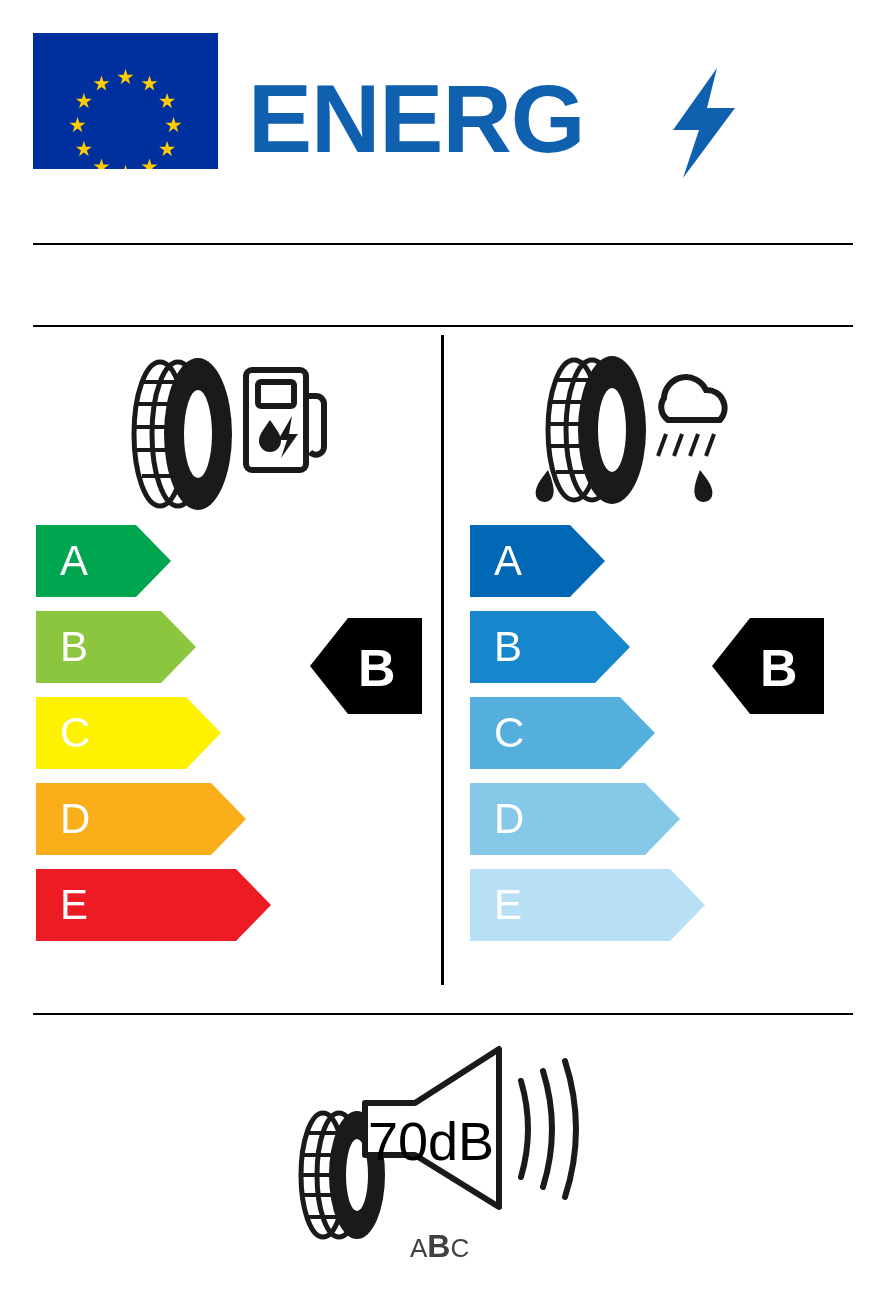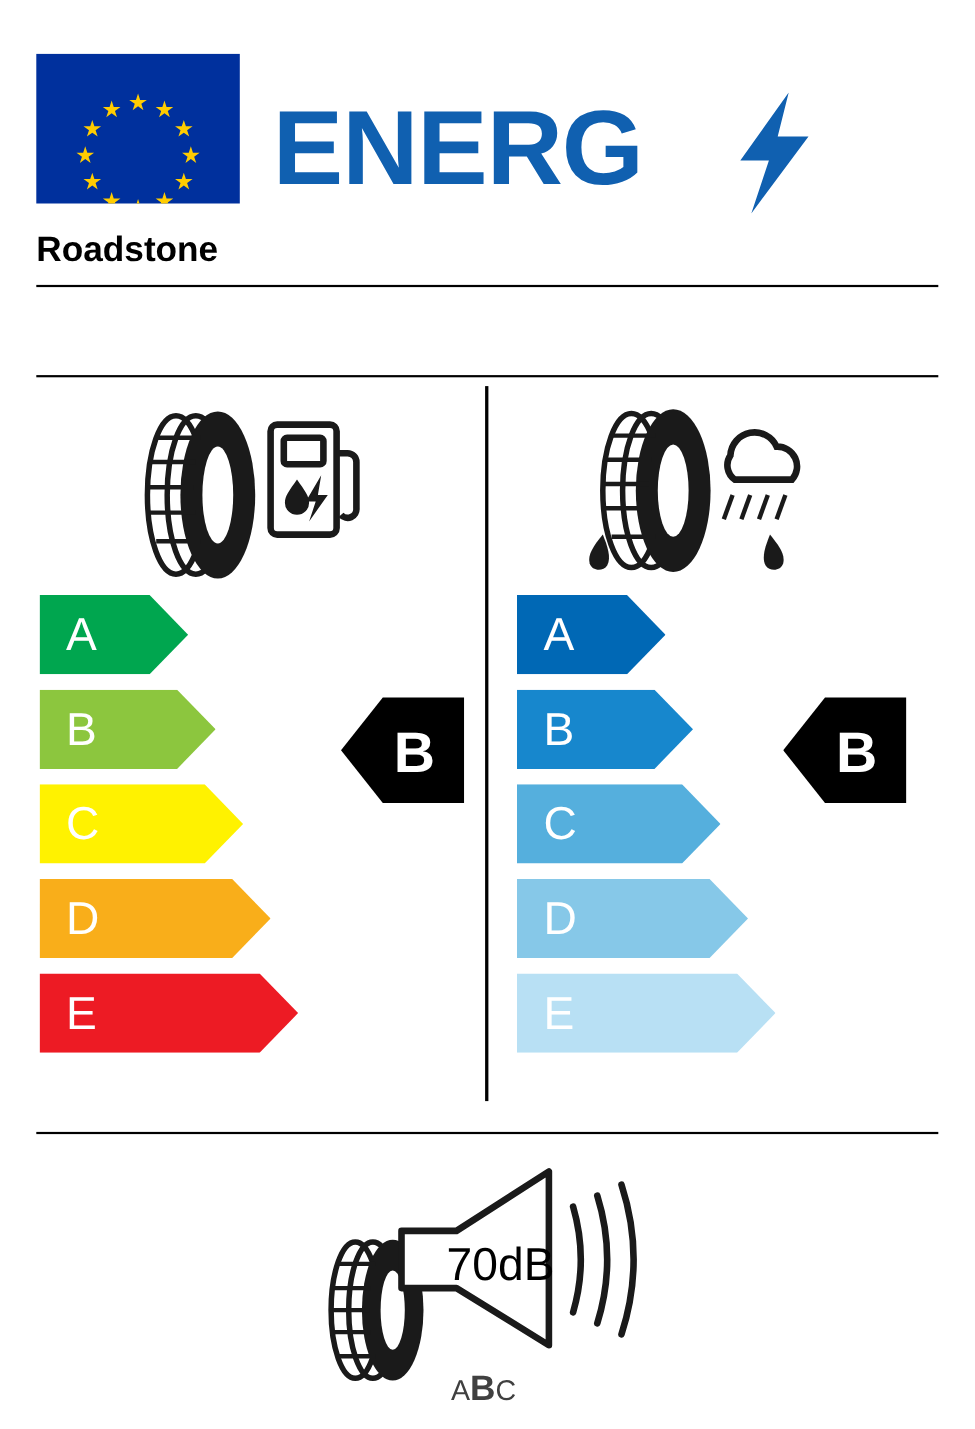--- a/index.html
+++ b/index.html
@@ -10,21 +10,21 @@
   body {
     width: 886px;
     height: 1299px;
     font-family: "Liberation Sans", sans-serif;
     position: relative;
     overflow: hidden;
   }
 
   .label {
     position: absolute;
-    left: 0; top: 16px;
+    left: 0; top: 0;
     width: 886px;
     height: 931px;
   }
 
   
   .header {
     position: absolute;
     left: 33px;
     top: 33px;
     width: 680px;
@@ -128,23 +128,22 @@
 
   
   .icon-tyre-fuel { position: absolute; left: 120px; top: 352px; }
   .icon-tyre-rain { position: absolute; left: 524px; top: 352px; }
   .noise-block { position: absolute; left: 285px; top: 1045px; }
 
   .db-text {
     position: absolute;
     left: 368px;
     top: 1110px;
-    font-size: 42px;
+    font-size: 54px;
     color: #000;
-    padding-left: 38px;
   }
   .abc {
     position: absolute;
     left: 410px;
     top: 1228px;
     font-size: 26px;
     color: #404040;
   }
   .abc b { font-size: 32px; }
 </style>
@@ -171,21 +170,20 @@
           <polygon points="68.5,42.4 70.4,48.2 76.5,48.2 71.5,51.8 73.4,57.6 68.5,54 63.6,57.6 65.5,51.8 60.5,48.2 66.6,48.2"></polygon>
         </g>
       </svg>
     </div>
     <div class="energ-word">ENERG</div>
     <svg class="bolt" width="75" height="110" viewBox="0 0 75 110">
       <polygon points="52,0 8,62 34,62 18,110 70,40 42,40" fill="#1060b0"></polygon>
     </svg>
   </div>
 
-  <div class="brand">Roadstone</div>
   <div class="rule rule-top"></div>
   <div class="rule rule-sec"></div>
   <div class="divider-v"></div>
   <div class="rule rule-bot"></div>
 
   <div class="icon-tyre-fuel">
     <svg width="210" height="165" viewBox="0 0 210 165">
       <g fill="none" stroke="#1a1a1a" stroke-width="5">
         <ellipse cx="40" cy="82" rx="26" ry="72"></ellipse>
         <ellipse cx="58" cy="82" rx="26" ry="72"></ellipse>

